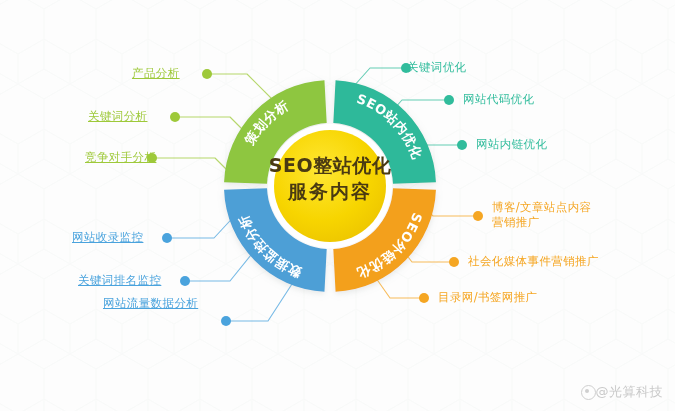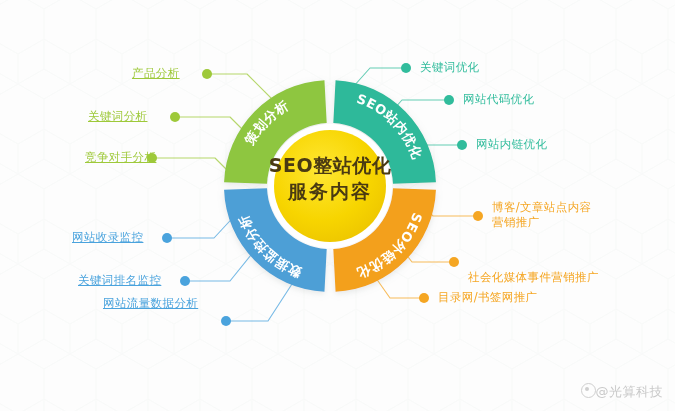--- a/index.html
+++ b/index.html
@@ -57,21 +57,21 @@
     line-height: 26px;
     letter-spacing: 0.5px;
   }
   .center-text .l2 { letter-spacing: 2px; }
 
   .watermark {
     position: absolute;
     right: 12px;
     bottom: 10px;
     display: flex;
-    align-items: flex-start;
+    align-items: center;
     gap: 0;
     color: #c9c9c9;
     font-size: 13px;
     letter-spacing: 0.5px;
   }
   .wm-icon {
     display: inline-block;
     width: 13px; height: 13px;
     border-radius: 50%;
     border: 1.5px solid #cfcfcf;
@@ -175,34 +175,34 @@
   <div id="labels-layer">
       <div class="lbl green left" style="left: 132px; top: 66px;">
         <div>产品分析</div>
       </div>
       <div class="lbl green left" style="left: 88px; top: 109px;">
         <div>关键词分析</div>
       </div>
       <div class="lbl green left" style="left: 45px; top: 150px; margin-left: 40px;">
         <div>竞争对手分析</div>
       </div>
-      <div class="lbl teal right" style="left: 420px; top: 60px; font-family: Liberation Mono, monospace;">
+      <div class="lbl teal right" style="left: 407px; top: 60px; font-family: Liberation Mono, monospace;">
         <div>关键词优化</div>
       </div>
       <div class="lbl teal right" style="left: 463px; top: 92px;">
         <div>网站代码优化</div>
       </div>
       <div class="lbl teal right" style="left: 476px; top: 137px;">
         <div>网站内链优化</div>
       </div>
       <div class="lbl orange right" style="left: 492px; top: 200px;">
         <div>博客/文章站点内容</div>
         <div>营销推广</div>
       </div>
-      <div class="lbl orange right" style="left: 468px; top: 254px; margin-top: 16px;">
+      <div class="lbl orange right" style="left: 468px; top: 254px;">
         <div>社会化媒体事件营销推广</div>
       </div>
       <div class="lbl orange right" style="left: 438px; top: 290px;">
         <div>目录网/书签网推广</div>
       </div>
       <div class="lbl blue left" style="left: 72px; top: 230px;">
         <div>网站收录监控</div>
       </div>
       <div class="lbl blue left" style="left: 78px; top: 273px;">
         <div>关键词排名监控</div>

